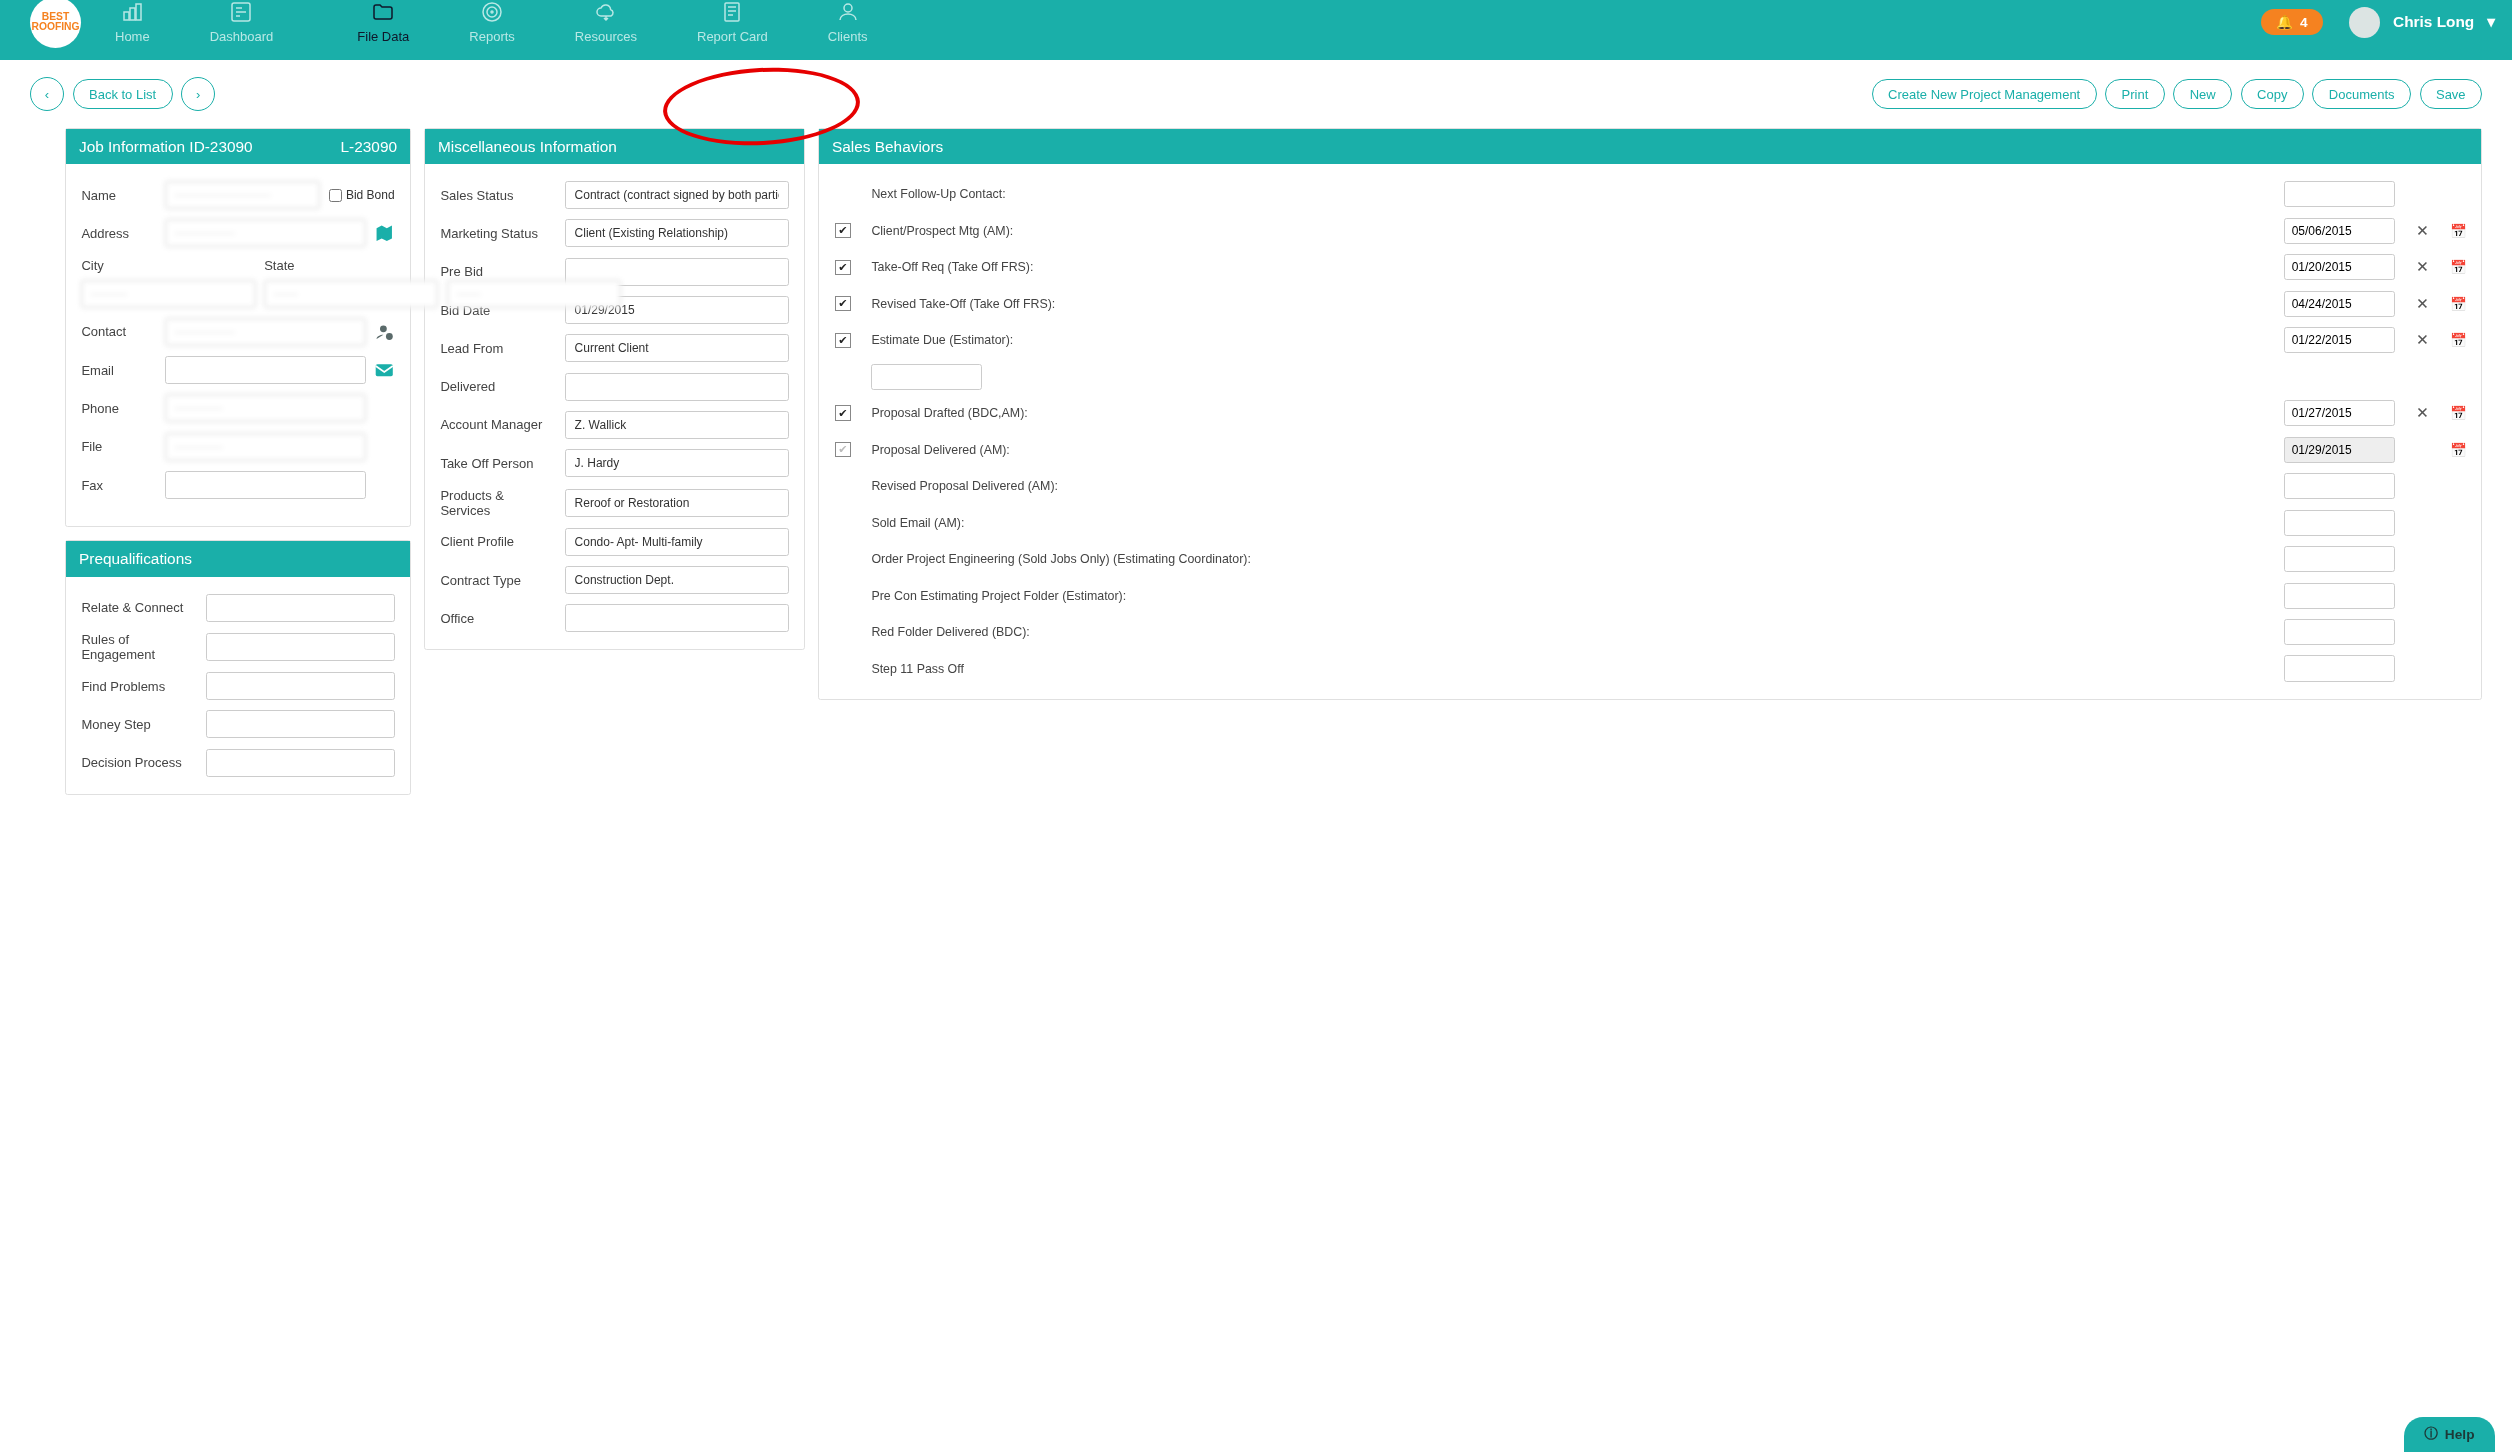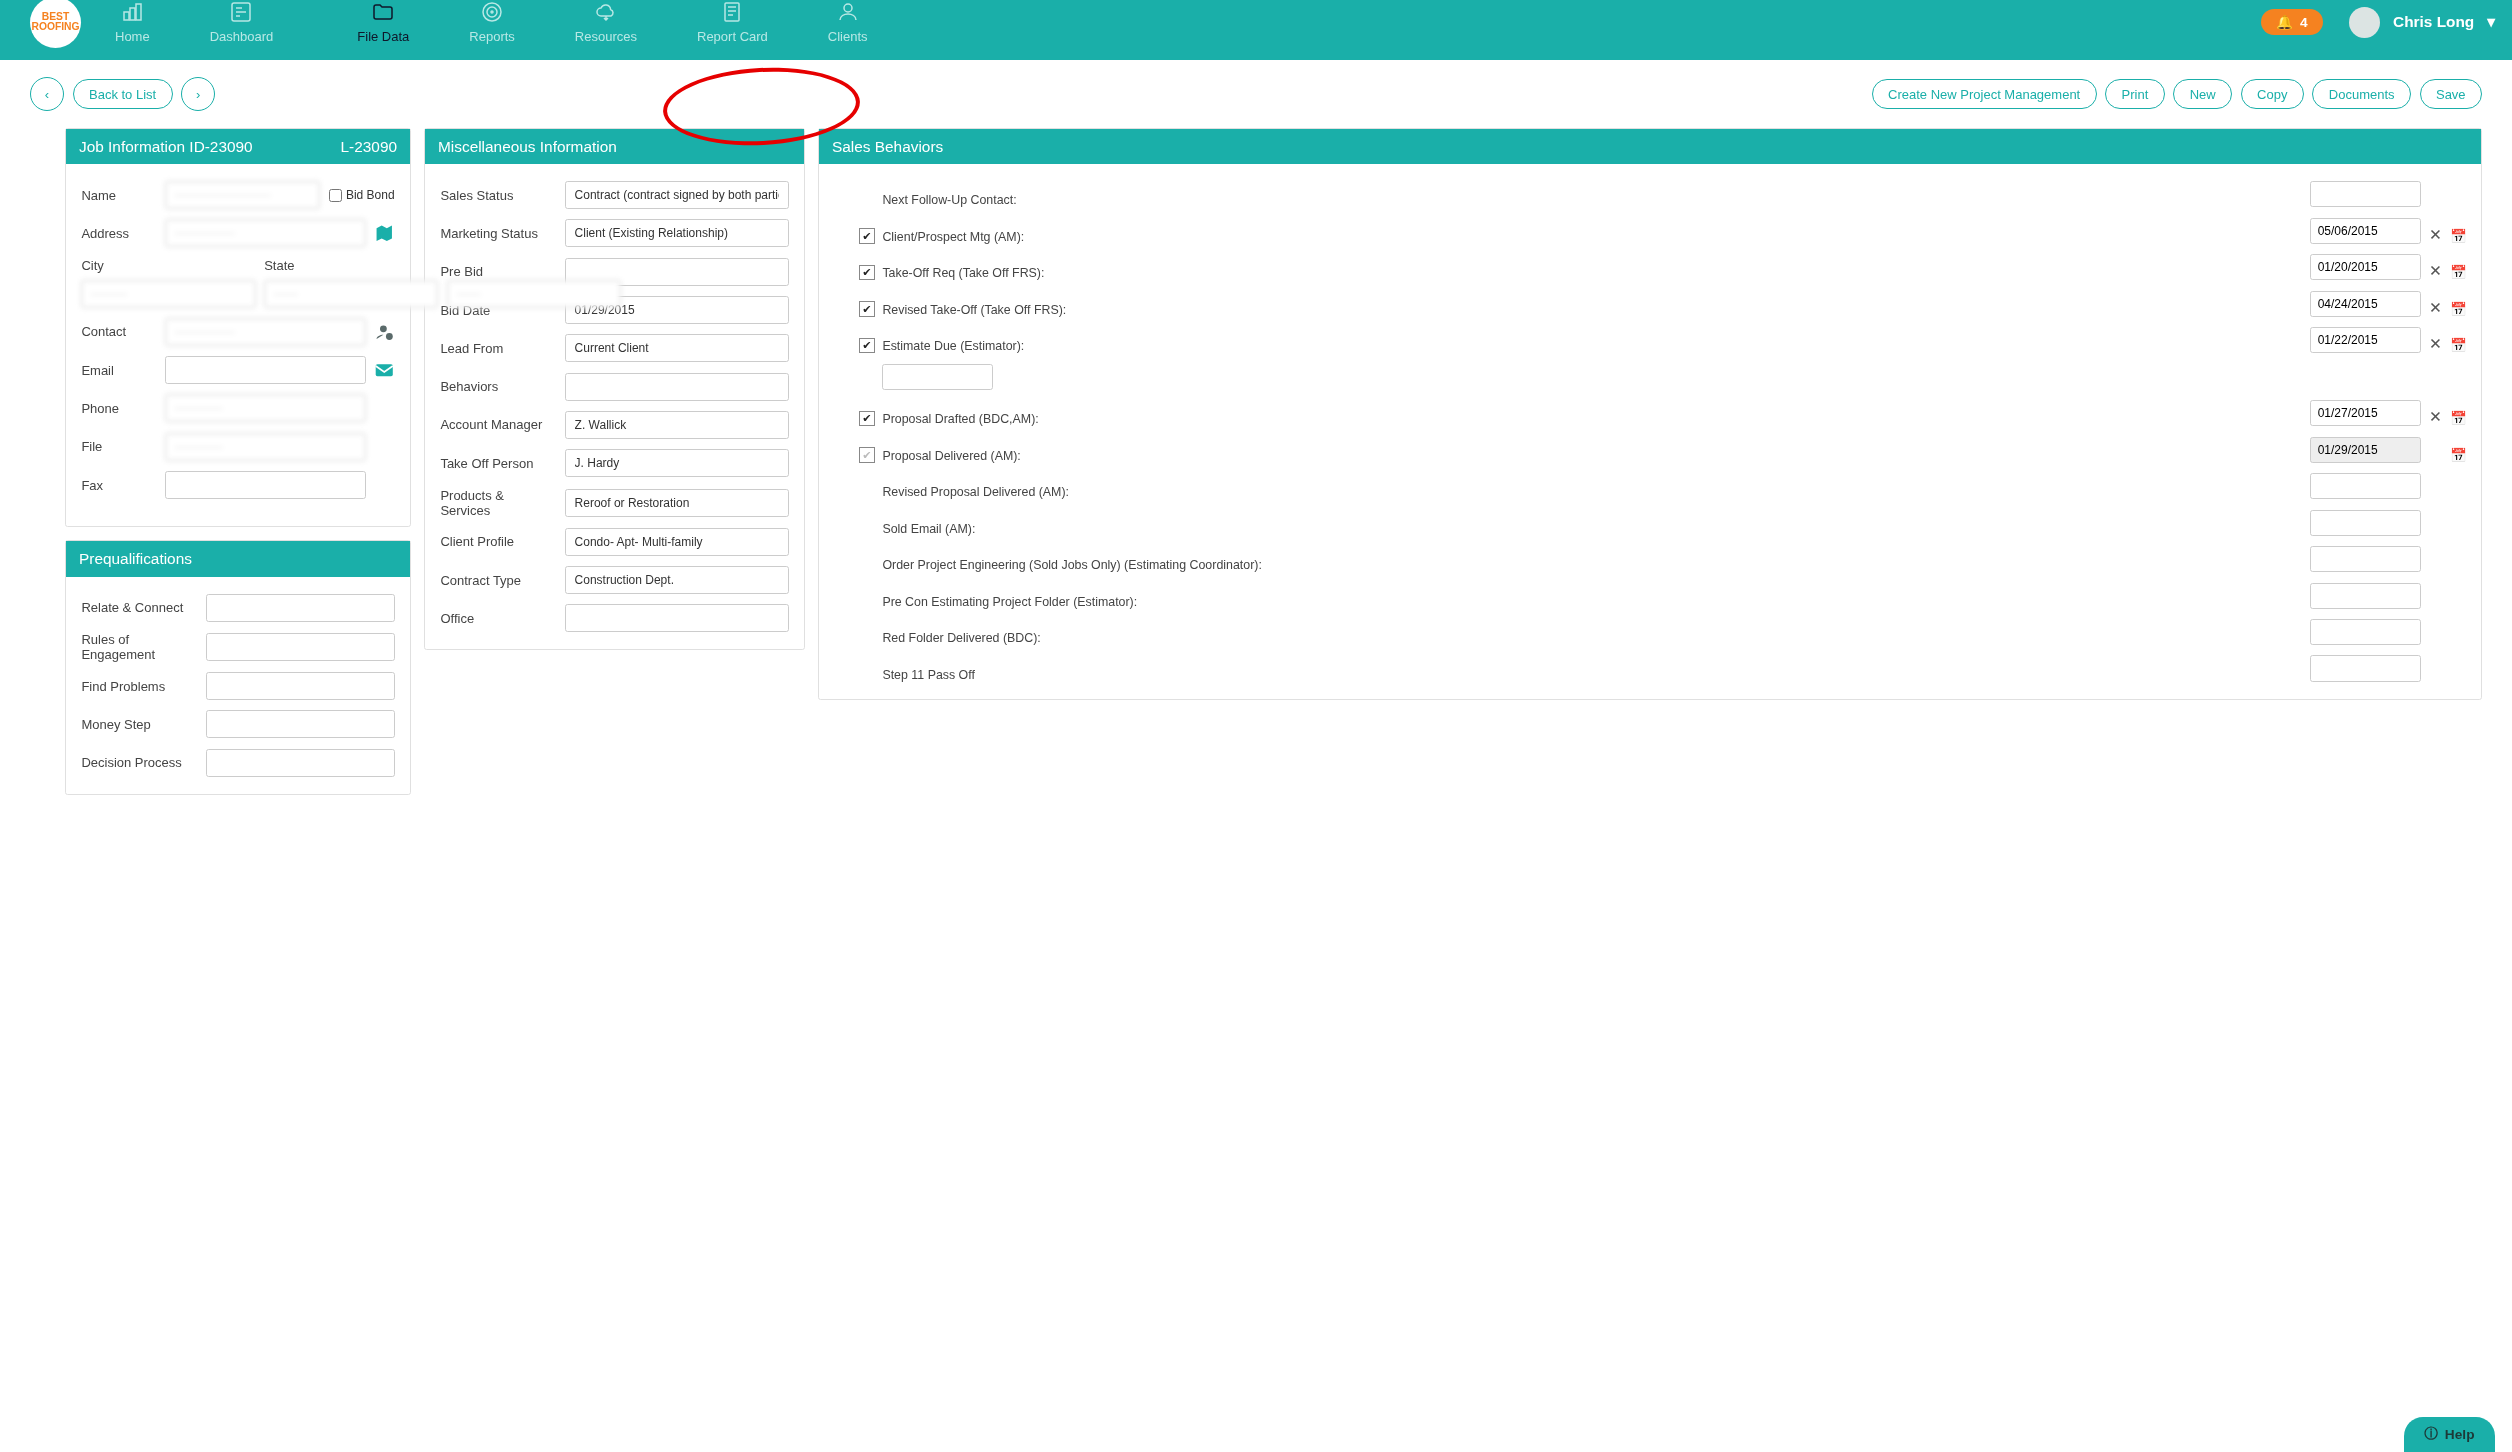--- a/index.html
+++ b/index.html
@@ -178,24 +178,23 @@
   width: 15.4px; height: 15.4px;
   border: 0.9px solid #888;
   background: #fff;
   display: flex; align-items: center; justify-content: center;
   font-size: 11px; color: #222;
   cursor: pointer;
 }
 .chk.greyed { color: #bbb; }
 .sb-row {
   display: flex;
-  align-items: flex-end;
-  gap: 7px;
+  align-items: center;
+  gap: 20px;
   margin-bottom: 10.3px;
-  margin-left: 24px;
 }
 .sb-label {
   font-size: 12.4px;
   color: #444;
   flex: 1;
 }
 .sb-input {
   width: 111px;
   border: 0.9px solid #ccc;
   border-radius: 2.6px;
@@ -461,21 +460,21 @@
         </div>
       <div class="row">
           <span class="row-label row-label-wide">Bid Date</span>
           <input class="input" value="01/29/2015" style="">
         </div>
       <div class="row">
           <span class="row-label row-label-wide">Lead From</span>
           <input class="input" value="Current Client" style="">
         </div>
       <div class="row">
-          <span class="row-label row-label-wide">Behaviors</span>
+          <span class="row-label row-label-wide">Delivered</span>
           <input class="input" value="" style="">
         </div>
       <div class="row">
           <span class="row-label row-label-wide">Account Manager</span>
           <input class="input" value="Z. Wallick" style="">
         </div>
       <div class="row">
           <span class="row-label row-label-wide">Take Off Person</span>
           <input class="input" value="J. Hardy" style="">
         </div>

